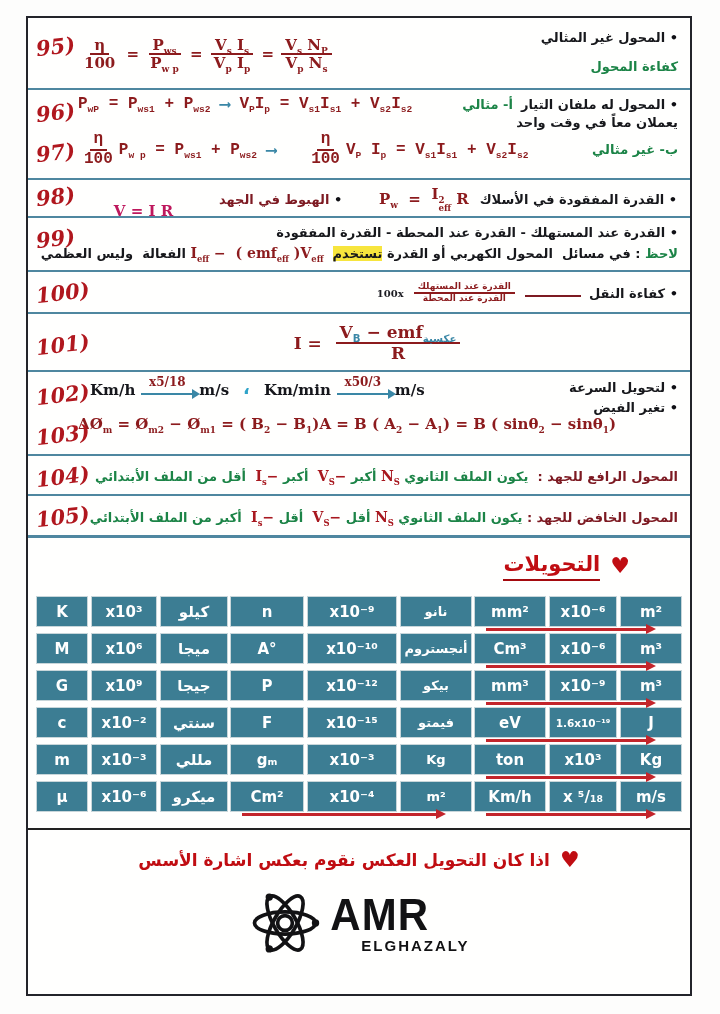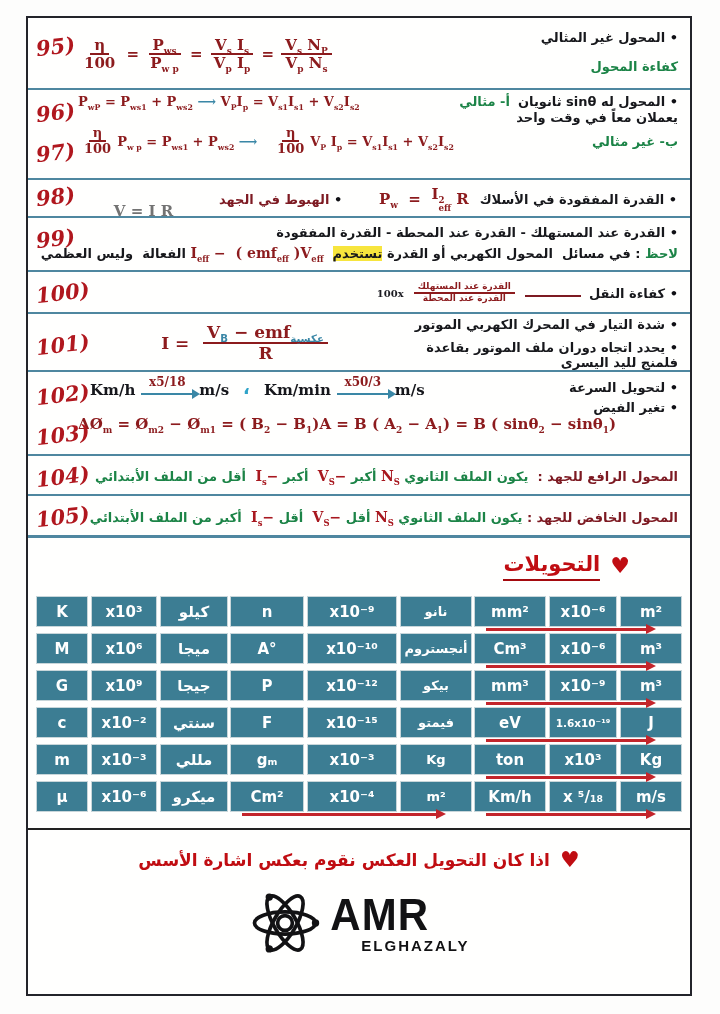--- a/index.html
+++ b/index.html
@@ -24,37 +24,37 @@
   .tokens{direction:rtl;text-align:right;}
   .tokens .tok{display:inline;}
   sub{font-size:0.6em;line-height:0;}
   sup{font-size:0.6em;line-height:0;}
   .ss{display:inline-flex;flex-direction:column;font-size:0.58em;line-height:1;vertical-align:-0.45em;}
   .ss sup,.ss sub{font-size:1em;line-height:1;}
   .frac{display:inline-flex;flex-direction:column;align-items:center;line-height:1.1;margin:0 2px;vertical-align:middle;}
   .fnum{border-bottom:2px solid currentColor;padding:0 4px;display:inline-flex;align-items:flex-end;}
   .fden{padding:0 4px;display:inline-flex;}
   .teal{color:#3a87a6;}
-  .navy{color:#737373;margin-top:24px;}
+  .navy{color:#be185d;margin-top:24px;}
   .subteal sub{color:#3a87a6;font-family:"DejaVu Sans",sans-serif;}
 
   
   .secA{height:72px;}
   .secA .num{top:16px;}
   .secA-grid{display:flex;height:100%;}
   .secA .right-col{width:180px;padding-top:8px;}
   .secA .right-col .green-b{margin-top:14px;}
   .secA .formula{flex:1;font-size:15px;}
 
   
   .secB{height:90px;}
   .secB .n96{top:10px;}
   .secB .n97{top:50px;}
   .lineA,.lineC{display:flex;align-items:center;gap:8px;}
-  .lineA .formula,.lineC .formula{flex:1;font-size:13px;}
+  .lineA .formula,.lineC .formula{flex:1;font-size:16px;font-family:Liberation Mono, monospace;}
   .lineB{text-align:right;font-size:12.5px;margin:1px 0;}
 
   
   .secC{height:38px;display:flex;}
   .secC .num{top:4px;}
   .half{flex:1;display:flex;align-items:center;gap:10px;justify-content:space-evenly;}
   .half:first-child{border-left:2px solid #2e3034;}
   .half .formula{font-size:15px;}
 
   
@@ -191,21 +191,21 @@
               </span>
             </span>
           </div>
     </div>
   </section>
 
   <section class="sec secB">
     <span class="num n96">96)</span>
     <span class="num n97">97)</span>
     <div class="lineA">
-      <span class="ar b">المحول له sinθ ثانويان</span>
+      <span class="ar b">المحول له ملفان التيار</span>
       <span class="green-b">أ- مثالي</span>
       <div class="formula">
             <span class="tok">P<sub>wP</sub></span>
             <span class="tok"> = </span>
             <span class="tok">P<sub>ws1</sub></span>
             <span class="tok"> + </span>
             <span class="tok">P<sub>ws2</sub></span>
             <span class="tok teal"> ⟶ </span>
             <span class="tok">V<sub>P</sub></span>
             <span class="tok">I<sub>p</sub></span>
@@ -286,24 +286,20 @@
     <span class="connector"></span>
     <span class="frac sm">
       <span class="fnum">القدرة عند المستهلك</span>
       <span class="fden">القدرة عند المحطة</span>
     </span>
     <span class="mult">100x</span>
   </section>
 
   <section class="sec secF">
     <span class="num">101)</span>
-    <div class="right-col">
-      <span class="ar b">شدة التيار في المحرك الكهربي الموتور</span>
-      <span class="ar b">يحدد اتجاه دوران ملف الموتور بقاعدة فلمنج لليد اليسرى</span>
-    </div>
     <div class="formula subteal">
           <span class="tok">I =  </span>
           <span class="frac">
             <span class="fnum">
               <span class="tok">V<sub>B</sub></span>
               <span class="tok subteal"> − emf<sub>عكسية</sub></span>
             </span>
             <span class="fden">
               <span class="tok">R</span>
             </span>

